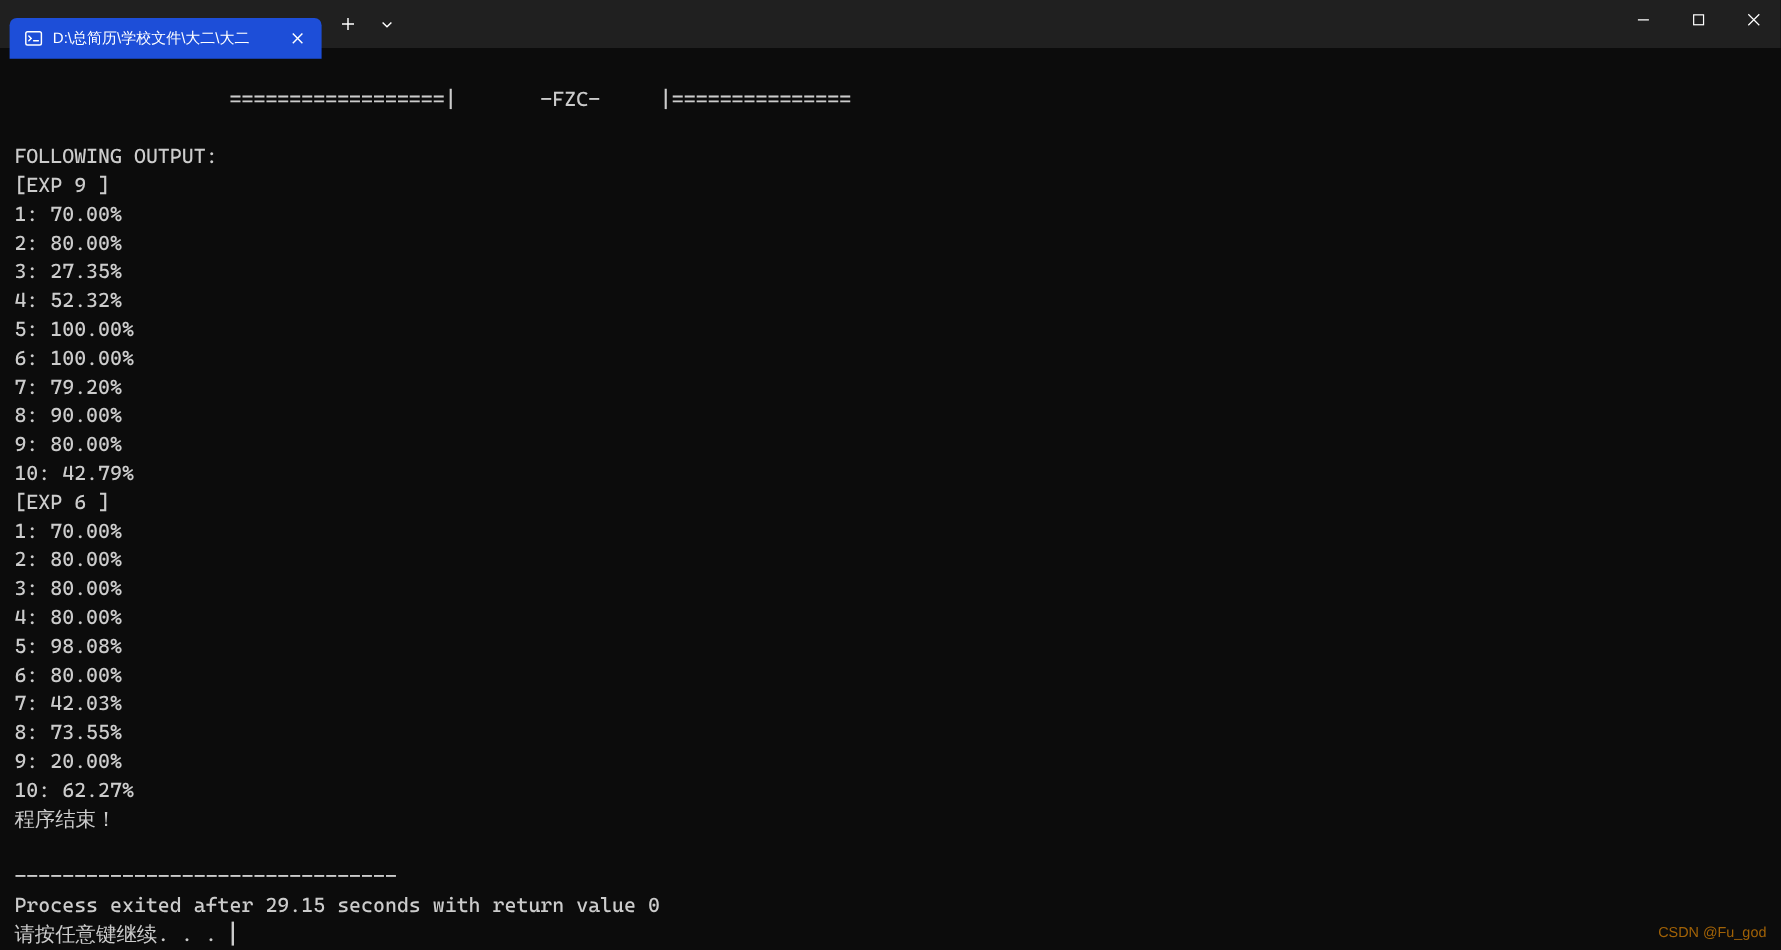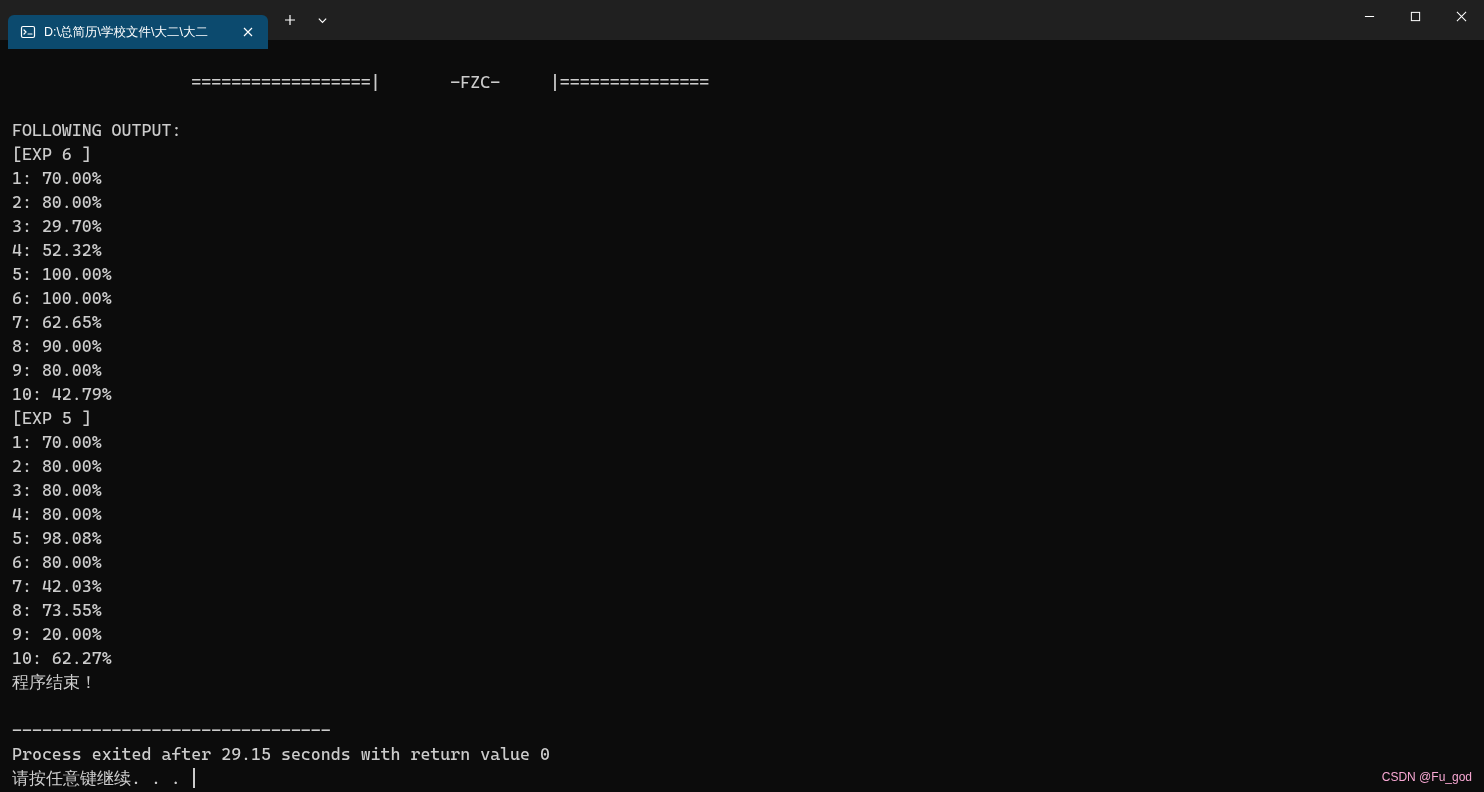--- a/index.html
+++ b/index.html
@@ -18,21 +18,21 @@
     .titlebar {
       display: flex;
       align-items: center;
       height: 40px;
       background: #202020;
       padding-left: 8px;
     }
     .tab {
       display: flex;
       align-items: center;
-      background: #0c4a6e;
+      background: #1d4ed8;
       height: 34px;
       margin-top: 24px;
       padding: 0 12px;
       border-radius: 6px 6px 0 0;
       min-width: 260px;
       max-width: 280px;
       gap: 8px;
     }
     .tab-icon {
       width: 16px;
@@ -115,21 +115,21 @@
       width: 2px;
       height: 20px;
       background: #cccccc;
       vertical-align: text-bottom;
       margin-left: 2px;
     }
     .watermark {
       position: absolute;
       bottom: 8px;
       right: 12px;
-      color: #f9a8d4;
+      color: #a16207;
       font-size: 12px;
       font-family: 'Segoe UI', sans-serif;
     }
   </style>
 </head>
 <body>
 
 <div class="titlebar">
   <div class="tab">
     <span class="tab-icon">
@@ -171,32 +171,32 @@
         <path d="M1 1l10 10M11 1L1 11"></path>
       </svg>
     </div>
   </div>
 </div>
 
 <div class="terminal-content">
 <span>                  ==================|       -FZC-     |===============</span>
 
 <span>FOLLOWING OUTPUT:</span>
-<span>[EXP 6 ]</span>
+<span>[EXP 9 ]</span>
 <span>1: 70.00%</span>
 <span>2: 80.00%</span>
-<span>3: 29.70%</span>
+<span>3: 27.35%</span>
 <span>4: 52.32%</span>
 <span>5: 100.00%</span>
 <span>6: 100.00%</span>
-<span>7: 62.65%</span>
+<span>7: 79.20%</span>
 <span>8: 90.00%</span>
 <span>9: 80.00%</span>
 <span>10: 42.79%</span>
-<span>[EXP 5 ]</span>
+<span>[EXP 6 ]</span>
 <span>1: 70.00%</span>
 <span>2: 80.00%</span>
 <span>3: 80.00%</span>
 <span>4: 80.00%</span>
 <span>5: 98.08%</span>
 <span>6: 80.00%</span>
 <span>7: 42.03%</span>
 <span>8: 73.55%</span>
 <span>9: 20.00%</span>
 <span>10: 62.27%</span>

